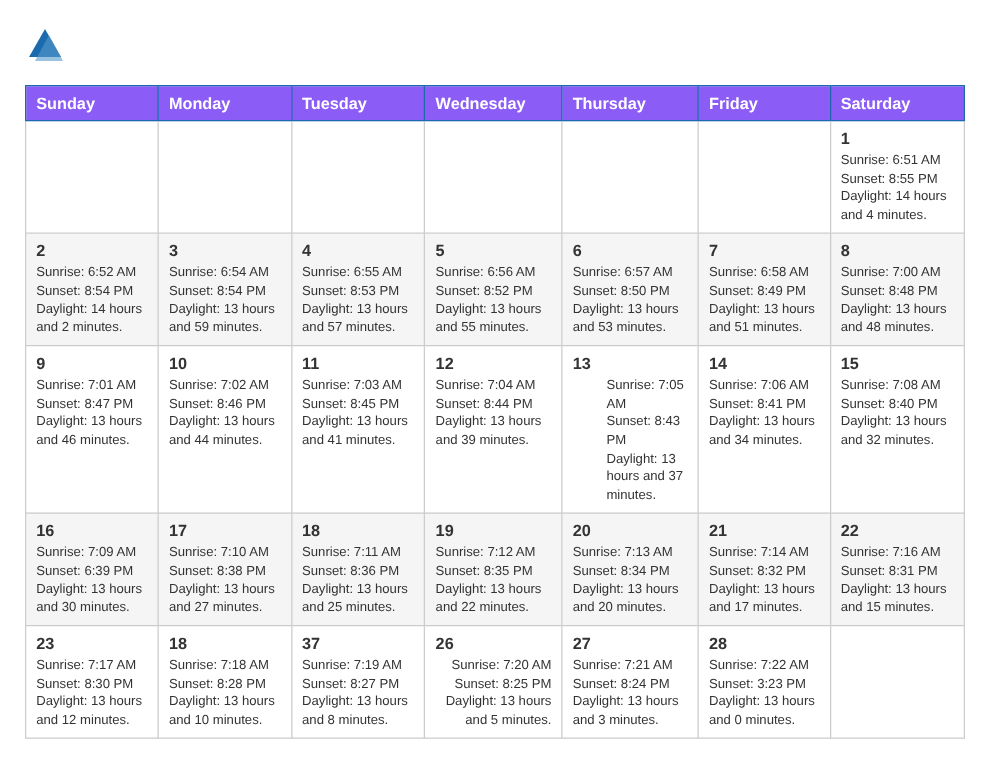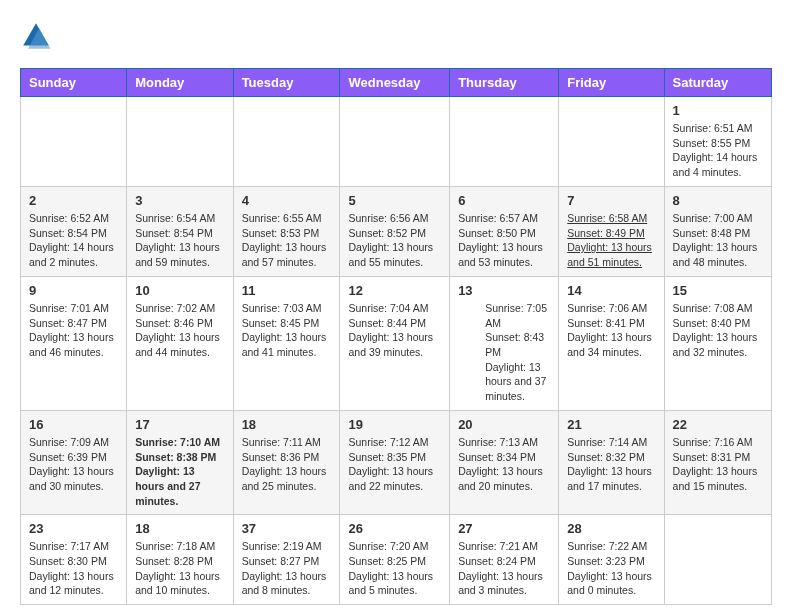--- a/index.html
+++ b/index.html
@@ -173,21 +173,21 @@
 Daylight: 13 hours and 55 minutes.</div>
         </td>
         <td>
           <span class="day-number">6</span>
           <div class="day-info" style="white-space: pre-line;">Sunrise: 6:57 AM
 Sunset: 8:50 PM
 Daylight: 13 hours and 53 minutes.</div>
         </td>
         <td>
           <span class="day-number">7</span>
-          <div class="day-info" style="white-space: pre-line; text-decoration: underline;">Sunrise: 6:58 AM
+          <div class="day-info" style="white-space: pre-line;">Sunrise: 6:58 AM
 Sunset: 8:49 PM
 Daylight: 13 hours and 51 minutes.</div>
         </td>
         <td>
           <span class="day-number">8</span>
           <div class="day-info" style="white-space: pre-line;">Sunrise: 7:00 AM
 Sunset: 8:48 PM
 Daylight: 13 hours and 48 minutes.</div>
         </td>
       </tr>
@@ -237,21 +237,21 @@
       </tr>
       <tr>
         <td>
           <span class="day-number">16</span>
           <div class="day-info" style="white-space: pre-line;">Sunrise: 7:09 AM
 Sunset: 6:39 PM
 Daylight: 13 hours and 30 minutes.</div>
         </td>
         <td>
           <span class="day-number">17</span>
-          <div class="day-info" style="white-space: pre-line; font-weight: bold;">Sunrise: 7:10 AM
+          <div class="day-info" style="white-space: pre-line;">Sunrise: 7:10 AM
 Sunset: 8:38 PM
 Daylight: 13 hours and 27 minutes.</div>
         </td>
         <td>
           <span class="day-number">18</span>
           <div class="day-info" style="white-space: pre-line;">Sunrise: 7:11 AM
 Sunset: 8:36 PM
 Daylight: 13 hours and 25 minutes.</div>
         </td>
         <td>
@@ -287,27 +287,27 @@
 Daylight: 13 hours and 12 minutes.</div>
         </td>
         <td>
           <span class="day-number">18</span>
           <div class="day-info" style="white-space: pre-line;">Sunrise: 7:18 AM
 Sunset: 8:28 PM
 Daylight: 13 hours and 10 minutes.</div>
         </td>
         <td>
           <span class="day-number">37</span>
-          <div class="day-info" style="white-space: pre-line;">Sunrise: 2:19 AM
+          <div class="day-info" style="white-space: pre-line;">Sunrise: 7:19 AM
 Sunset: 8:27 PM
 Daylight: 13 hours and 8 minutes.</div>
         </td>
         <td>
           <span class="day-number">26</span>
-          <div class="day-info" style="white-space: pre-line;">Sunrise: 7:20 AM
+          <div class="day-info" style="white-space: pre-line; text-align: right;">Sunrise: 7:20 AM
 Sunset: 8:25 PM
 Daylight: 13 hours and 5 minutes.</div>
         </td>
         <td>
           <span class="day-number">27</span>
           <div class="day-info" style="white-space: pre-line;">Sunrise: 7:21 AM
 Sunset: 8:24 PM
 Daylight: 13 hours and 3 minutes.</div>
         </td>
         <td>

